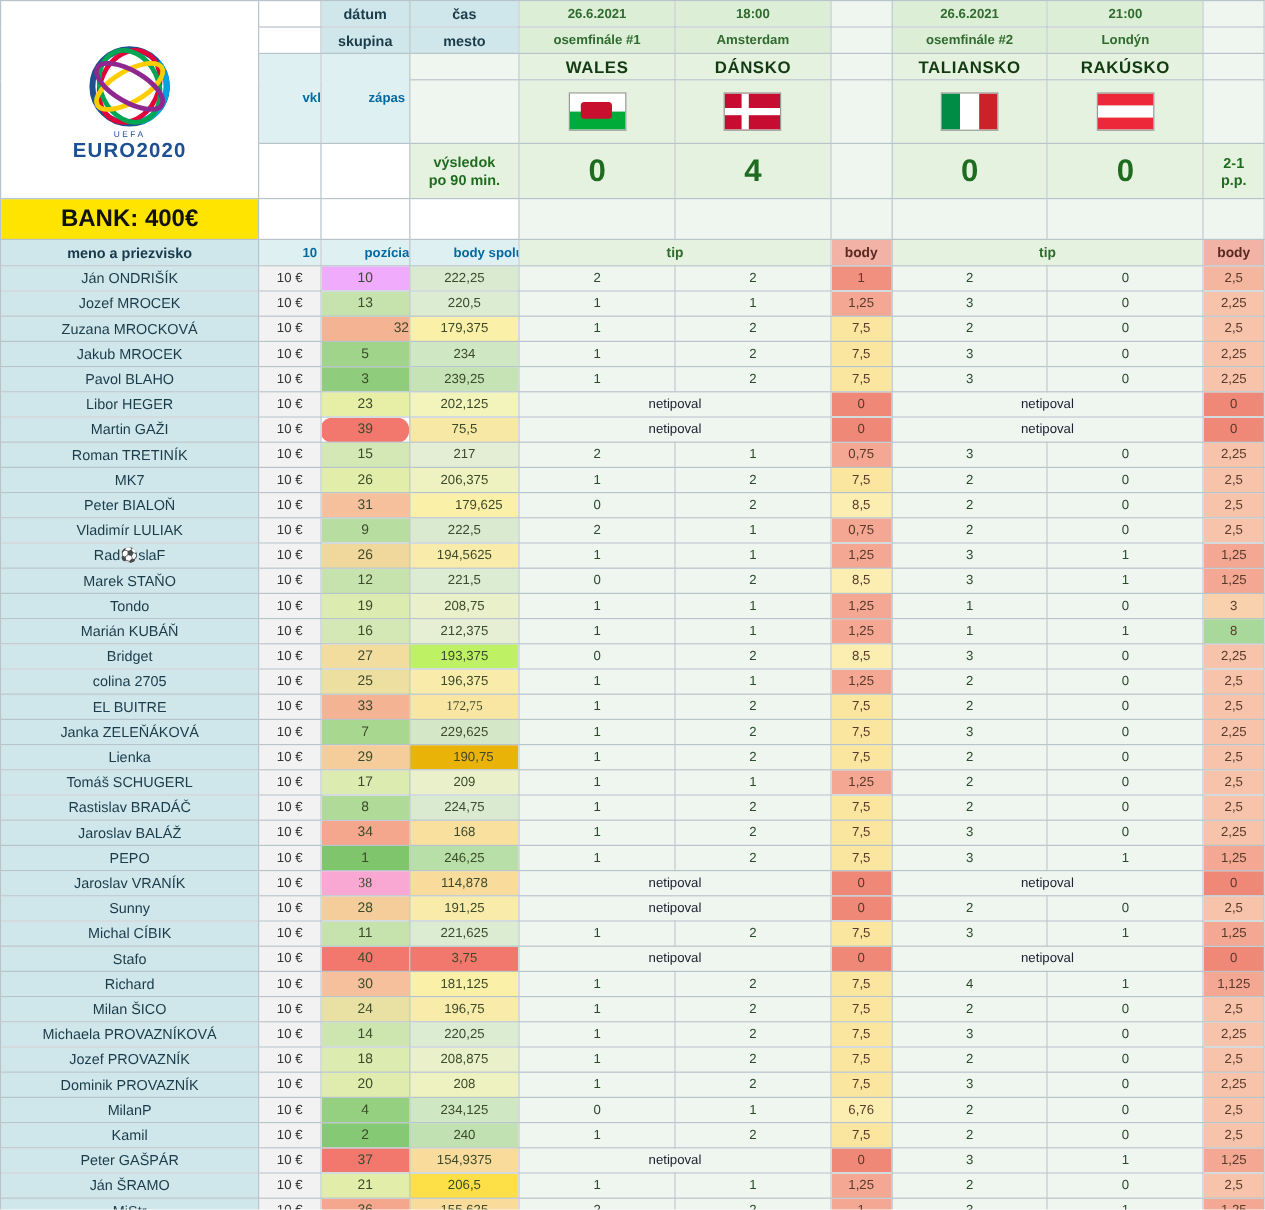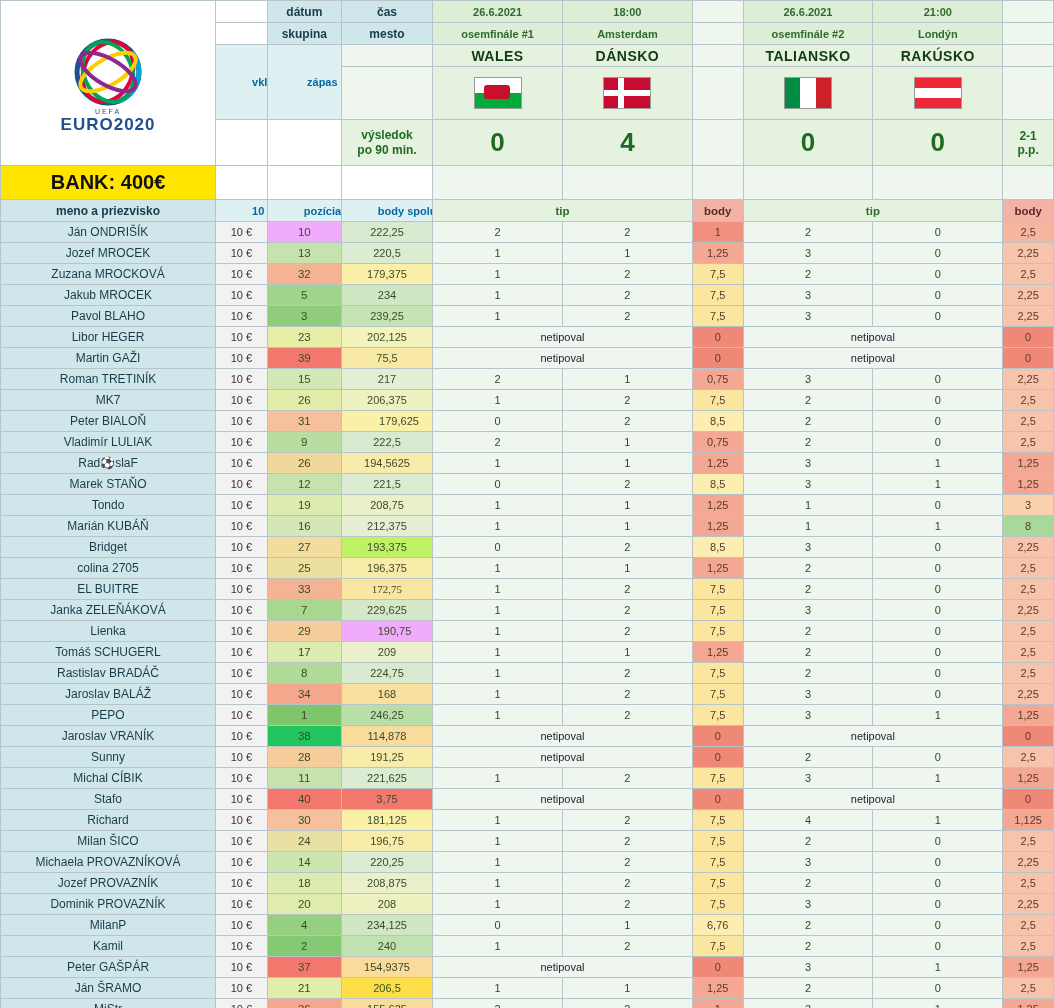--- a/index.html
+++ b/index.html
@@ -200,21 +200,21 @@
           <td class="tip">1</td>
           <td class="tip">1</td>
           <td style="background: rgb(244, 167, 147); color: rgb(90, 58, 42); font-size: 11px;">1,25</td>
           <td class="tip">3</td>
           <td class="tip">0</td>
           <td style="background: rgb(247, 195, 171); color: rgb(90, 58, 42); font-size: 11px;">2,25</td>
         </tr>
         <tr class="rowh">
           <td class="name">Zuzana MROCKOVÁ</td>
           <td class="vklad">10 €</td>
-          <td style="background: rgb(244, 179, 147); color: rgb(59, 74, 42);">32</td>
+          <td style="background: rgb(244, 179, 147); color: rgb(59, 74, 42); text-align: right;">32</td>
           <td class="bodytot" style="background: rgb(250, 240, 168); color: rgb(59, 74, 42);">179,375</td>
           <td class="tip">1</td>
           <td class="tip">2</td>
           <td style="background: rgb(251, 230, 160); color: rgb(90, 58, 42); font-size: 11px;">7,5</td>
           <td class="tip">2</td>
           <td class="tip">0</td>
           <td style="background: rgb(247, 195, 171); color: rgb(90, 58, 42); font-size: 11px;">2,5</td>
         </tr>
         <tr class="rowh">
           <td class="name">Jakub MROCEK</td>
@@ -246,21 +246,21 @@
           <td style="background: rgb(231, 239, 167); color: rgb(59, 74, 42);">23</td>
           <td class="bodytot" style="background: rgb(242, 244, 187); color: rgb(59, 74, 42);">202,125</td>
           <td class="nettip" colspan="2">netipoval</td>
           <td style="background: rgb(240, 136, 120); color: rgb(90, 58, 42); font-size: 11px;">0</td>
           <td class="nettip" colspan="2">netipoval</td>
           <td style="background: rgb(240, 136, 120); color: rgb(90, 58, 42); font-size: 11px;">0</td>
         </tr>
         <tr class="rowh">
           <td class="name">Martin GAŽI</td>
           <td class="vklad">10 €</td>
-          <td style="background: rgb(242, 120, 110); color: rgb(59, 74, 42);">39</td>
+          <td style="background: rgb(242, 120, 110); color: rgb(59, 74, 42); border-radius: 10px;">39</td>
           <td class="bodytot" style="background: rgb(247, 233, 165); color: rgb(59, 74, 42);">75,5</td>
           <td class="nettip" colspan="2">netipoval</td>
           <td style="background: rgb(240, 136, 120); color: rgb(90, 58, 42); font-size: 11px;">0</td>
           <td class="nettip" colspan="2">netipoval</td>
           <td style="background: rgb(240, 136, 120); color: rgb(90, 58, 42); font-size: 11px;">0</td>
         </tr>
         <tr class="rowh">
           <td class="name">Roman TRETINÍK</td>
           <td class="vklad">10 €</td>
           <td style="background: rgb(211, 232, 180); color: rgb(59, 74, 42);">15</td>
@@ -401,21 +401,21 @@
           <td class="tip">2</td>
           <td style="background: rgb(251, 230, 160); color: rgb(90, 58, 42); font-size: 11px;">7,5</td>
           <td class="tip">3</td>
           <td class="tip">0</td>
           <td style="background: rgb(247, 195, 171); color: rgb(90, 58, 42); font-size: 11px;">2,25</td>
         </tr>
         <tr class="rowh">
           <td class="name">Lienka</td>
           <td class="vklad">10 €</td>
           <td style="background: rgb(245, 205, 154); color: rgb(59, 74, 42);">29</td>
-          <td class="bodytot" style="background: #f0abfc; color: rgb(59, 74, 42); padding-left: 15px;">190,75</td>
+          <td class="bodytot" style="background: #eab308; color: rgb(59, 74, 42); padding-left: 15px;">190,75</td>
           <td class="tip">1</td>
           <td class="tip">2</td>
           <td style="background: rgb(251, 230, 160); color: rgb(90, 58, 42); font-size: 11px;">7,5</td>
           <td class="tip">2</td>
           <td class="tip">0</td>
           <td style="background: rgb(247, 195, 171); color: rgb(90, 58, 42); font-size: 11px;">2,5</td>
         </tr>
         <tr class="rowh">
           <td class="name">Tomáš SCHUGERL</td>
           <td class="vklad">10 €</td>
@@ -460,21 +460,21 @@
           <td class="tip">1</td>
           <td class="tip">2</td>
           <td style="background: rgb(251, 230, 160); color: rgb(90, 58, 42); font-size: 11px;">7,5</td>
           <td class="tip">3</td>
           <td class="tip">1</td>
           <td style="background: rgb(244, 167, 147); color: rgb(90, 58, 42); font-size: 11px;">1,25</td>
         </tr>
         <tr class="rowh">
           <td class="name">Jaroslav VRANÍK</td>
           <td class="vklad">10 €</td>
-          <td style="background: #22c55e; color: rgb(59, 74, 42);">38</td>
+          <td style="background: #f9a8d4; color: rgb(59, 74, 42); font-family: Liberation Serif, serif;">38</td>
           <td class="bodytot" style="background: rgb(249, 220, 156); color: rgb(59, 74, 42);">114,878</td>
           <td class="nettip" colspan="2">netipoval</td>
           <td style="background: rgb(240, 136, 120); color: rgb(90, 58, 42); font-size: 11px;">0</td>
           <td class="nettip" colspan="2">netipoval</td>
           <td style="background: rgb(240, 136, 120); color: rgb(90, 58, 42); font-size: 11px;">0</td>
         </tr>
         <tr class="rowh">
           <td class="name">Sunny</td>
           <td class="vklad">10 €</td>
           <td style="background: rgb(245, 205, 154); color: rgb(59, 74, 42);">28</td>

